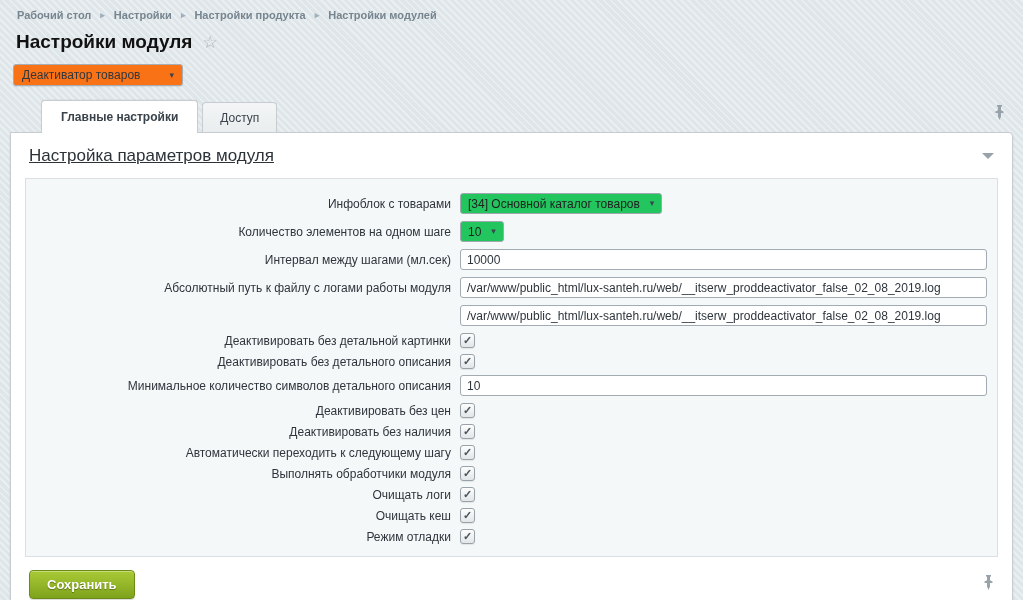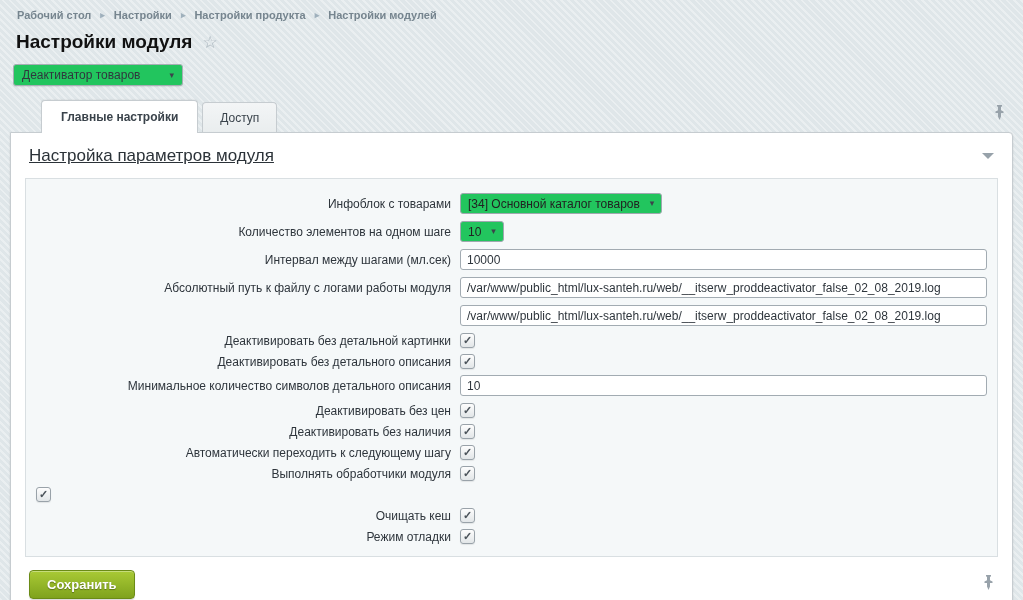--- a/index.html
+++ b/index.html
@@ -15,21 +15,21 @@
   .breadcrumb { display: flex; align-items: center; gap: 9px; padding: 9px 17px 0; font-size: 11px; font-weight: bold; color: #76858f; }
   .breadcrumb a { color: #76858f; text-decoration: none; cursor: pointer; }
   .crumb-sep { color: #9fb0bc; font-size: 9px; line-height: 1; }
 
   
   .title-row { display: flex; align-items: center; gap: 10px; padding: 10px 16px 9px; }
   .page-title { font-size: 19px; font-weight: bold; color: #111; }
   .fav-star { font-size: 17px; color: #a9b4bc; cursor: pointer; }
 
   
-  .module-select { margin: 2px 0 0 13px; width: 170px; height: 22px; background: #22c55e;
+  .module-select { margin: 2px 0 0 13px; width: 170px; height: 22px; background: #f97316;
     border: 1px solid #a6aeb4; border-radius: 3px; display: flex; align-items: center;
     justify-content: space-between; padding: 0 8px; font-size: 12px; cursor: pointer;
     box-shadow: 0 1px 1px rgba(0,0,0,.08); }
   .dd-arrow { font-size: 9px; color: #3c434a; line-height: 1; }
 
   
   .tabs { display: flex; align-items: flex-end; padding: 13px 18px 0 13px; position: relative; margin-left: 28px; }
   .tab { position: relative; top: 1px; border: 1px solid #c6ccd0; border-bottom: none;
     border-radius: 4px 4px 0 0; padding: 8px 17px; font-size: 12px; color: #3a434b;
     background: linear-gradient(#f3f5f6, #e9edee); margin-right: 4px; cursor: pointer; }
@@ -184,20 +184,21 @@
     </div>
 
     <div class="row cb">
       <div class="row-label">Выполнять обработчики модуля</div>
       <span class="checkbox">
           <span class="check">✓</span>
         </span>
     </div>
 
     <div class="row cb">
+      <div class="row-label">Очищать логи</div>
       <span class="checkbox">
           <span class="check">✓</span>
         </span>
     </div>
 
     <div class="row cb">
       <div class="row-label">Очищать кеш</div>
       <span class="checkbox">
           <span class="check">✓</span>
         </span>

